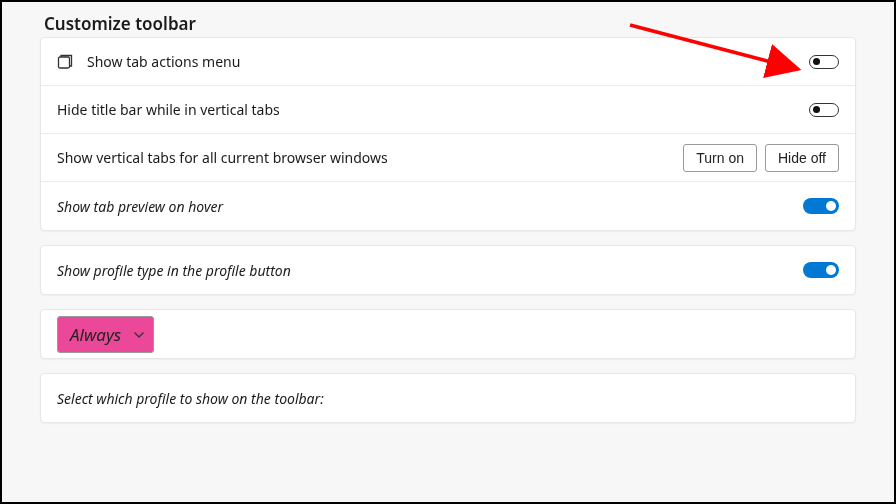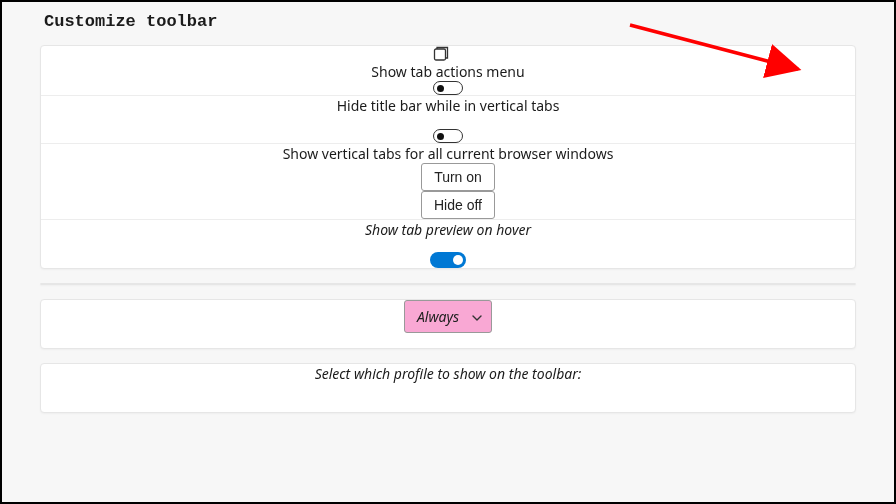--- a/index.html
+++ b/index.html
@@ -10,37 +10,35 @@
     color: #1b1b1b;
     background: #f7f7f7;
     border: 2px solid #000;
     padding: 10px 38px 0 38px;
     position: relative;
     overflow: hidden;
   }
   h2.page-title {
     font-size: 17px;
     font-weight: 600;
-    margin: 0 0 14px 4px;
-    font-family: Liberation Mono, monospace;
+    margin: 0 0 2px 4px;
   }
   .card {
     background: #fff;
     border: 1px solid #e6e6e6;
     border-radius: 4px;
     margin-bottom: 14px;
     box-shadow: 0 1px 2px rgba(0,0,0,0.04);
   }
   .row {
     display: flex;
     align-items: center;
     min-height: 48px;
     padding: 0 16px;
     border-bottom: 1px solid #ededed;
-    flex-direction: column;
   }
   .row:last-child { border-bottom: none; font-style: italic; }
   .row .label { flex: 1; font-size: 14px; color: #1b1b1b; }
   .ico {
     width: 16px; height: 16px; margin-right: 14px;
     display: inline-flex; align-items: center; justify-content: center;
   }
   
   .toggle-off {
     width: 30px; height: 14px;
@@ -74,28 +72,28 @@
     border-radius: 50%;
     right: 3px; top: 3px;
   }
   .btn {
     border: 1px solid #999;
     background: #fff;
     padding: 5px 12px;
     font-size: 14px;
     border-radius: 3px;
     cursor: pointer;
-    margin-left: 20px;
+    margin-left: 8px;
     color: #222;
   }
   .select {
     border: 1px solid #999;
-    background: #f9a8d4;
+    background: #ec4899;
     padding: 6px 10px 6px 12px;
-    font-size: 14px;
+    font-size: 17px;
     border-radius: 3px;
     display: flex;
     align-items: center;
     gap: 12px;
     cursor: pointer;
     color: #222;
   }
   .chev {
     width: 10px; height: 10px;
     display: inline-block;
@@ -139,20 +137,24 @@
   </div>
 
   <div class="row">
     <span class="label">Show tab preview on hover</span>
     <span class="toggle-on"></span>
   </div>
 
 </div>
 
 <div class="card">
+  <div class="row">
+    <span class="label">Show profile type in the profile button</span>
+    <span class="toggle-on"></span>
+  </div>
 </div>
 
 <div class="card">
   <div class="row">
     <div class="select">
       <span>Always</span>
       <span class="chev">
         <svg width="12" height="12" viewBox="0 0 12 12" fill="none" stroke="#333" stroke-width="1.4" stroke-linecap="round" stroke-linejoin="round">
           <polyline points="2,4 6,8 10,4"></polyline>
         </svg>

